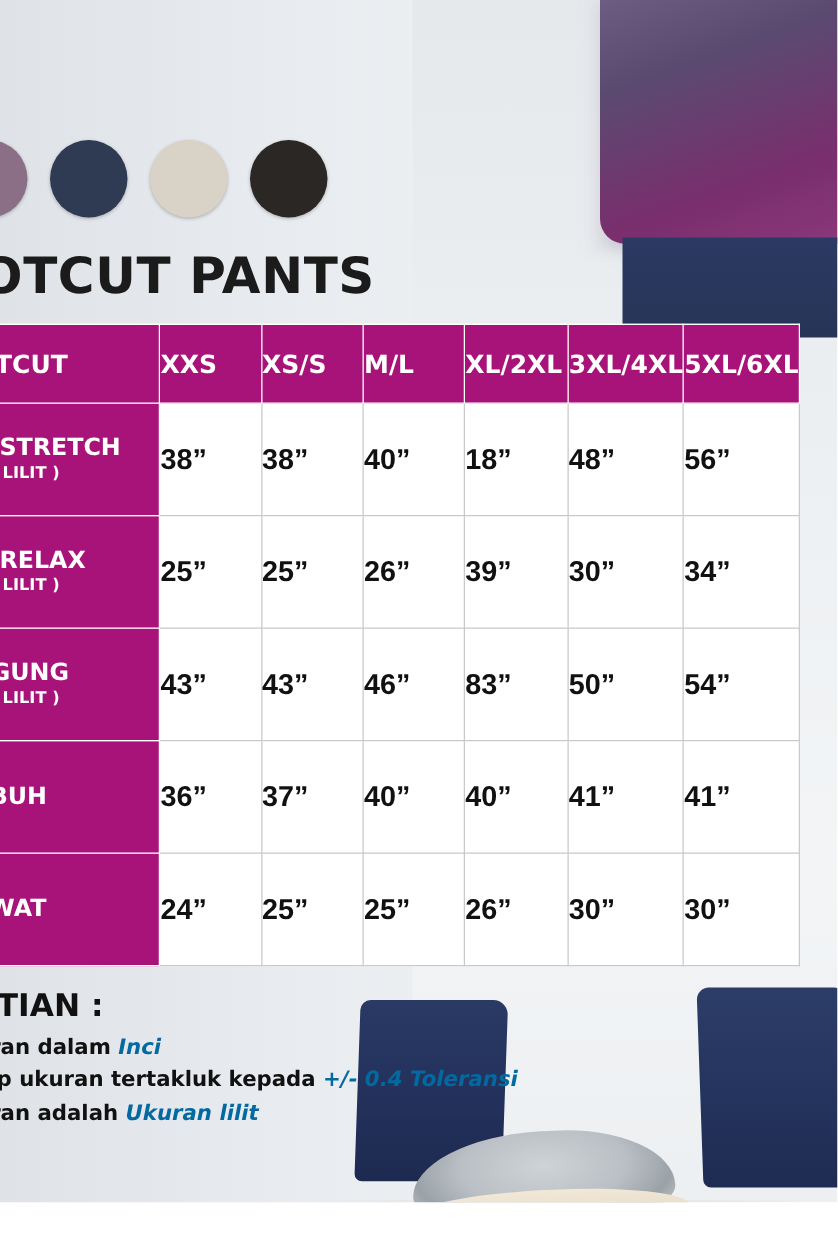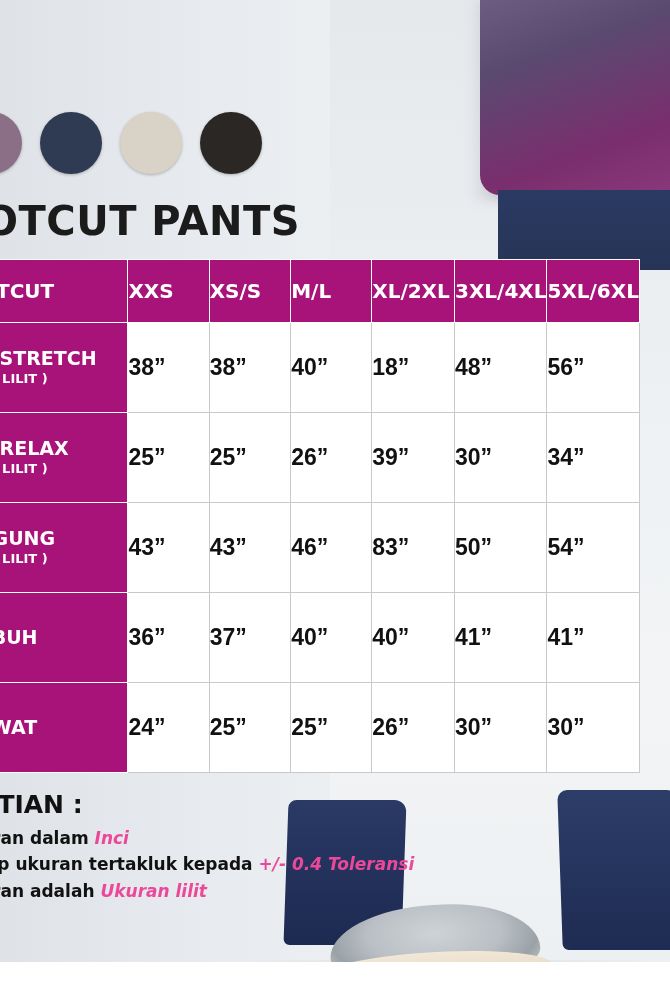--- a/index.html
+++ b/index.html
@@ -199,21 +199,21 @@
   }
   .note-line {
     font-size: 17px;
     font-weight: 700;
     color: #111111;
     font-family: "DejaVu Sans", sans-serif;
     line-height: 1.55;
     white-space: nowrap;
   }
   .em-pink {
-    color: #ec4899;
+    color: #0369a1;
     font-style: italic;
     font-weight: 800;
   }
 </style>
 </head>
 <body>
 
 <div id="page">
 
   <div class="photo-bg">

